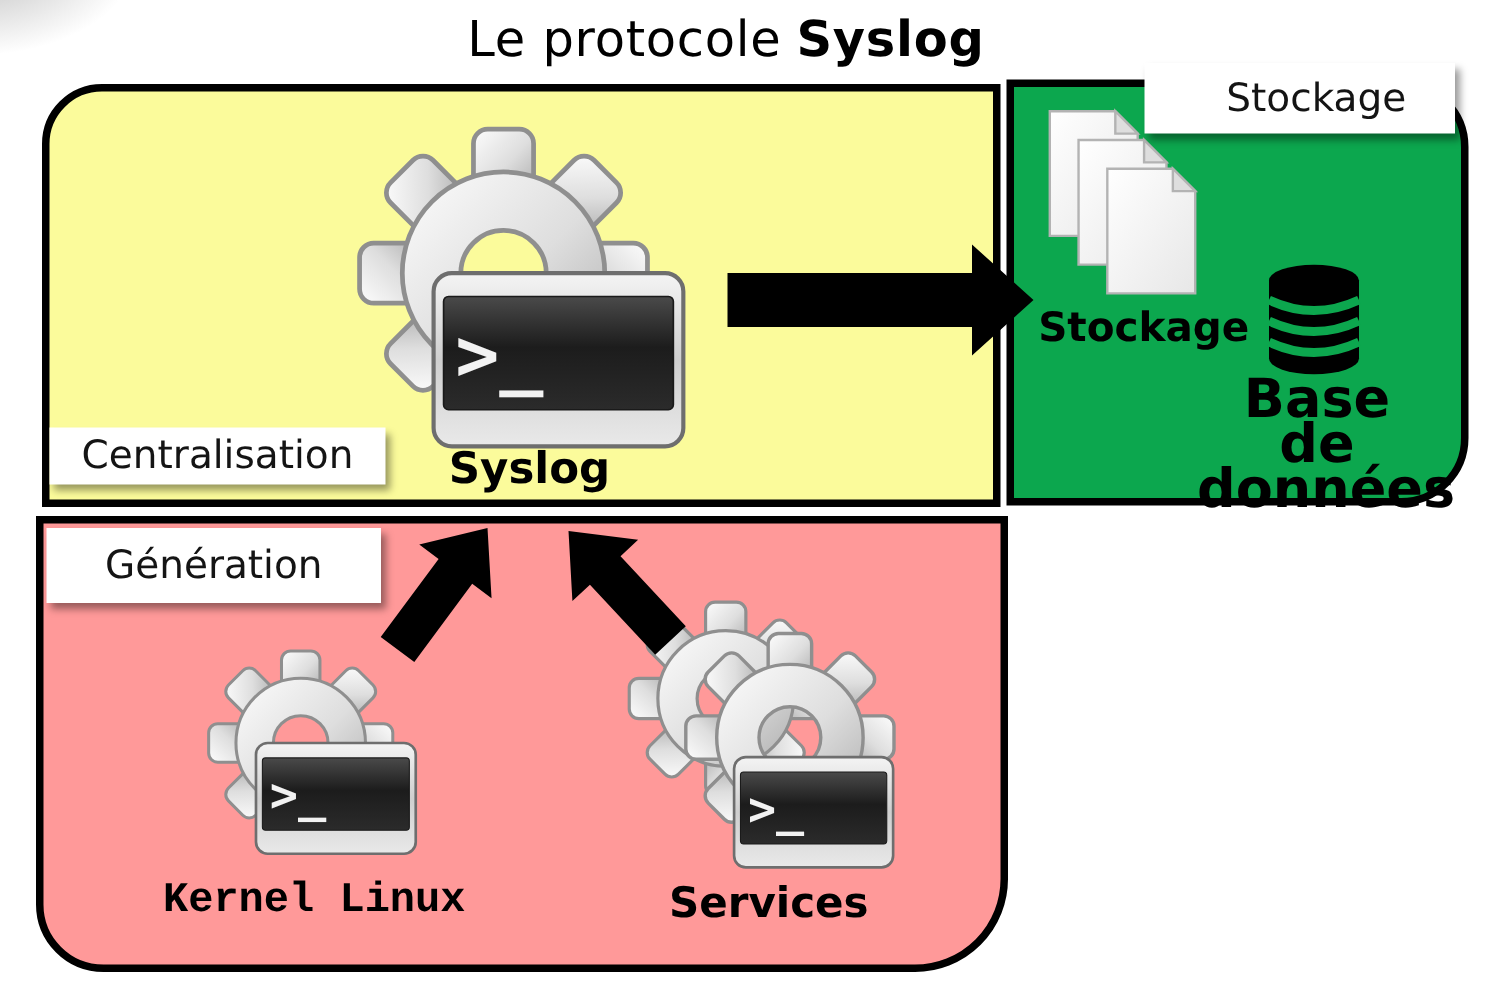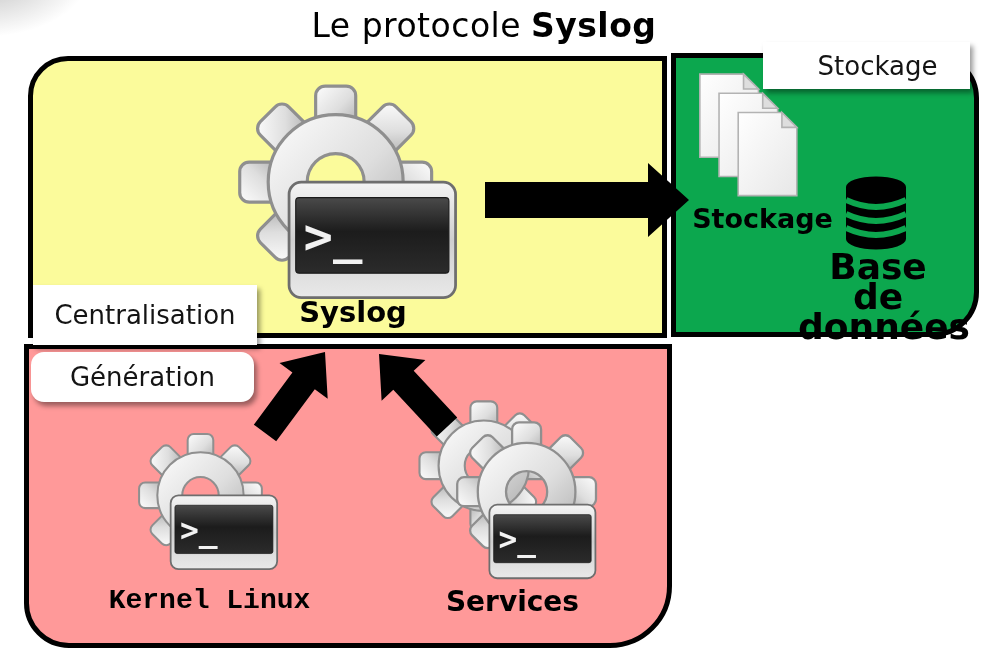--- a/index.html
+++ b/index.html
@@ -35,23 +35,23 @@
     background:#FF9999;border-radius:0 0 62px 45px;
   }
 
   .tag{
     position:absolute;background:#fff;
     box-shadow:3px 4px 5px rgba(0,0,0,.40);
     font-size:26px;color:#141414;
     display:flex;align-items:center;justify-content:center;
     z-index:6;
   }
-  .tag-centralisation{left:33px;top:285px;width:224px;height:60px;}
+  .tag-centralisation{left:33px;top:285px;width:224px;height:38px;}
   .tag-stockage{left:763px;top:42px;width:185px;height:47px;padding-left:22px;}
-  .tag-generation{left:31px;top:352px;width:223px;height:50px;border-radius:13px;}
+  .tag-generation{left:31px;top:352px;width:223px;height:50px;}
 
   .caption{
     position:absolute;font-weight:bold;color:#000;text-align:center;z-index:5;
   }
   .caption-syslog{left:253px;top:295px;width:200px;font-size:29px;}
   .caption-fichiers{left:690px;top:203px;width:145px;font-size:27px;}
   .caption-db{left:798px;top:252px;width:160px;font-size:36px;line-height:30px;}
   .caption-kernel{left:97px;top:585px;width:225px;font-size:28px;font-family:Liberation Mono, monospace;}
   .caption-services{left:405px;top:585px;width:215px;font-size:28px;}
 

